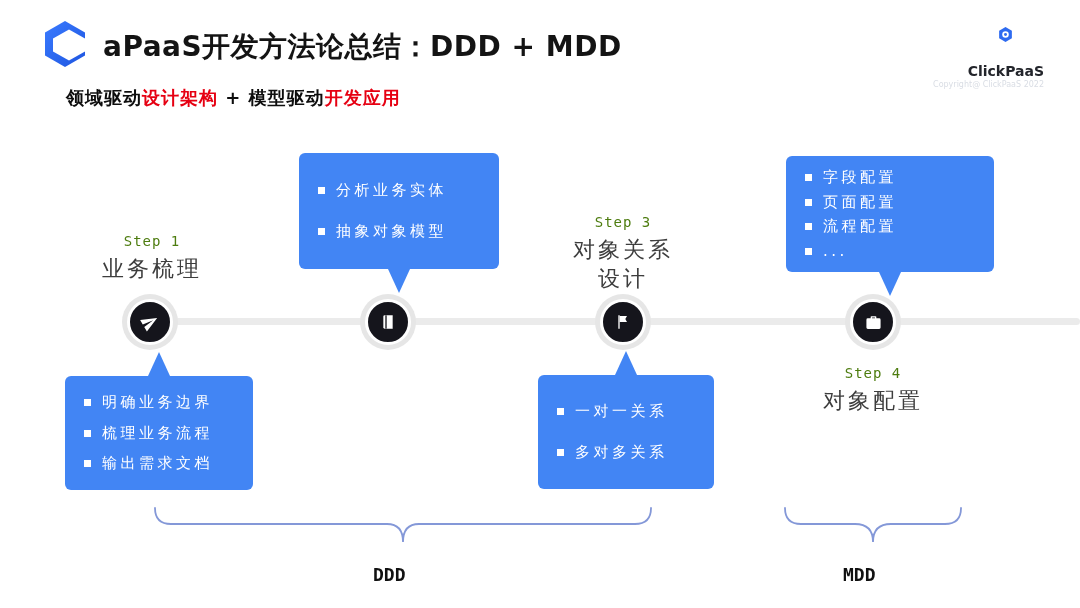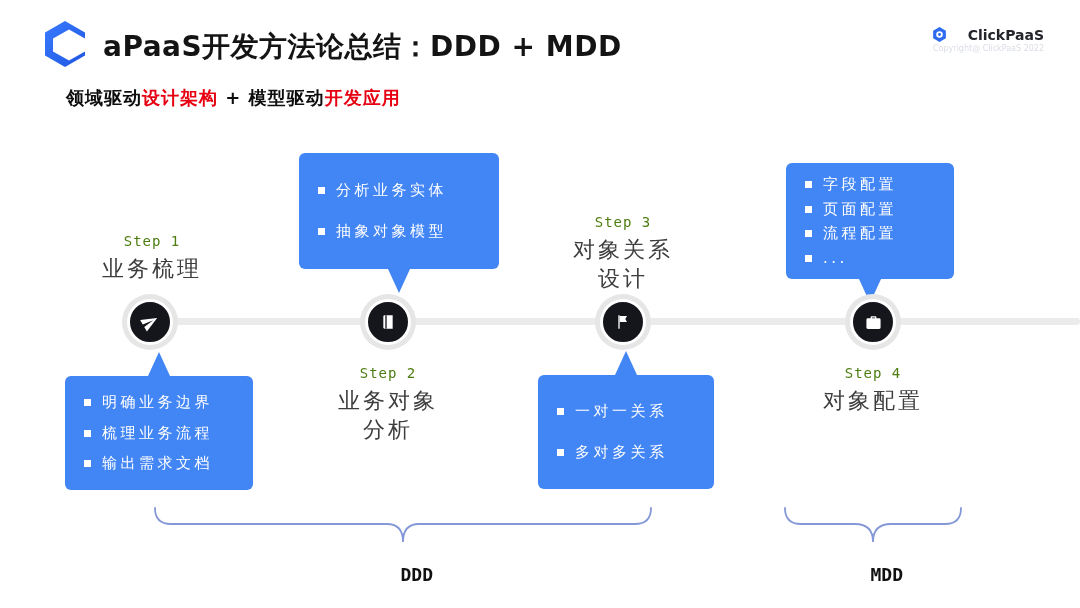--- a/index.html
+++ b/index.html
@@ -5,21 +5,21 @@
   * { margin:0; padding:0; box-sizing:border-box; }
   html,body { background:#ffffff; }
   .slide {
     position:relative; width:1080px; height:608px; background:#fff;
     font-family:"DejaVu Sans","Liberation Sans",sans-serif; color:#1a1a1a; overflow:hidden;
   }
   
   .hex-logo { position:absolute; left:40px; top:19px; width:50px; height:50px; }
   .page-title { position:absolute; left:103px; top:28px; font-size:28px; font-weight:700; letter-spacing:.5px; color:#141414; white-space:nowrap; }
   .brand { position:absolute; right:36px; top:26px; display:flex; flex-direction:column; align-items:flex-end; }
-  .brand-row { display:flex; align-items:center; gap:20px; }
+  .brand-row { display:flex; align-items:center; gap:20px;flex-direction:column; }
   .brand-name { font-size:14px; font-weight:700; color:#23252b; }
   .brand-copy { font-size:8px; color:#d9dde4; margin-top:1px;margin-left:24px; }
   .subtitle { position:absolute; left:66px; top:86px; font-size:18px; font-weight:700; color:#0d0d0d; letter-spacing:1px; white-space:nowrap; }
   .subtitle .red { color:#e60012; }
   
   .timeline-line { position:absolute; left:138px; top:318px; width:942px; height:7px; background:#ebebeb; border-radius:4px; }
   .node { position:absolute; top:294px; width:56px; height:56px; border-radius:50%; background:#e6e6e6; display:flex; align-items:center; justify-content:center; }
   .node-core { width:46px; height:46px; border-radius:50%; background:#15151c; border:3px solid #fff; display:flex; align-items:center; justify-content:center; }
   
   .callout { position:absolute; background:#4285F4; border-radius:6px; color:#fff; display:flex; flex-direction:column; justify-content:space-evenly; padding:6px 0; }
@@ -27,21 +27,21 @@
   .tail.down { top:100%; border-top:24px solid #4285F4; }
   .tail.up { bottom:100%; border-bottom:24px solid #4285F4; }
   .c-item { display:flex; align-items:center; gap:11px; padding-left:19px; font-size:15px; letter-spacing:3.5px; font-weight:500; white-space:nowrap; }
   .c-bullet { width:7px; height:7px; background:#fff; flex:none; }
   
   .step-block { position:absolute; width:170px; text-align:center; }
   .step-label { font-family:"DejaVu Sans Mono","Liberation Mono",monospace; font-size:14px; color:#4d7c0f; letter-spacing:1px; }
   .step-title { font-size:22px; color:#3d3d3d; letter-spacing:3px; line-height:29px; margin-top:5px; }
   
   .brace { position:absolute; top:506px; height:42px; }
-  .group-label { position:absolute; top:564px; width:60px; text-align:right; font-size:18px; font-weight:700; font-family:"DejaVu Sans Mono","Liberation Mono",monospace; color:#111; }
+  .group-label { position:absolute; top:564px; width:60px; text-align:left; font-size:18px; font-weight:700; font-family:"DejaVu Sans Mono","Liberation Mono",monospace; color:#111; }
 </style>
 </head>
 <body>
 
 <div class="slide">
 
   <div class="hex-logo">
     <svg viewBox="0 0 50 50" width="50" height="50">
       <defs>
         <linearGradient id="hx" x1="0" y1="0" x2="1" y2="1">
@@ -122,27 +122,20 @@
     <div class="node-core">
       <span style="display:flex;">
         <svg width="16" height="16" viewBox="0 0 24 24" fill="#fff">
           <path d="M5 4a2 2 0 0 1 2-2h12v20H7a2 2 0 0 1-2-2V4z"></path>
           <rect x="8" y="2" width="2" height="20" fill="#15151c"></rect>
         </svg>
       </span>
     </div>
   </div>
 
-  <div class="step-block" style="left:303px; top:365px;">
-    <div class="step-label">Step 2</div>
-    <div class="step-title">
-      <div>业务对象</div>
-      <div>分析</div>
-    </div>
-  </div>
 
   <div class="step-block" style="left:538px; top:214px;">
     <div class="step-label">Step 3</div>
     <div class="step-title">
       <div>对象关系</div>
       <div>设计</div>
     </div>
   </div>
 
   <div class="node" style="left:595px;">
@@ -161,21 +154,21 @@
     <div class="c-item">
         <span class="c-bullet"></span>
         <span>一对一关系</span>
       </div>
     <div class="c-item">
         <span class="c-bullet"></span>
         <span>多对多关系</span>
       </div>
   </div>
 
-  <div class="callout" style="left:786px; top:163px; width:168px; height:116px;">
+  <div class="callout" style="left:786px; top:156px; width:208px; height:116px;">
     <div class="tail down"></div>
     <div class="c-item">
         <span class="c-bullet"></span>
         <span>字段配置</span>
       </div>
     <div class="c-item">
         <span class="c-bullet"></span>
         <span>页面配置</span>
       </div>
     <div class="c-item">

